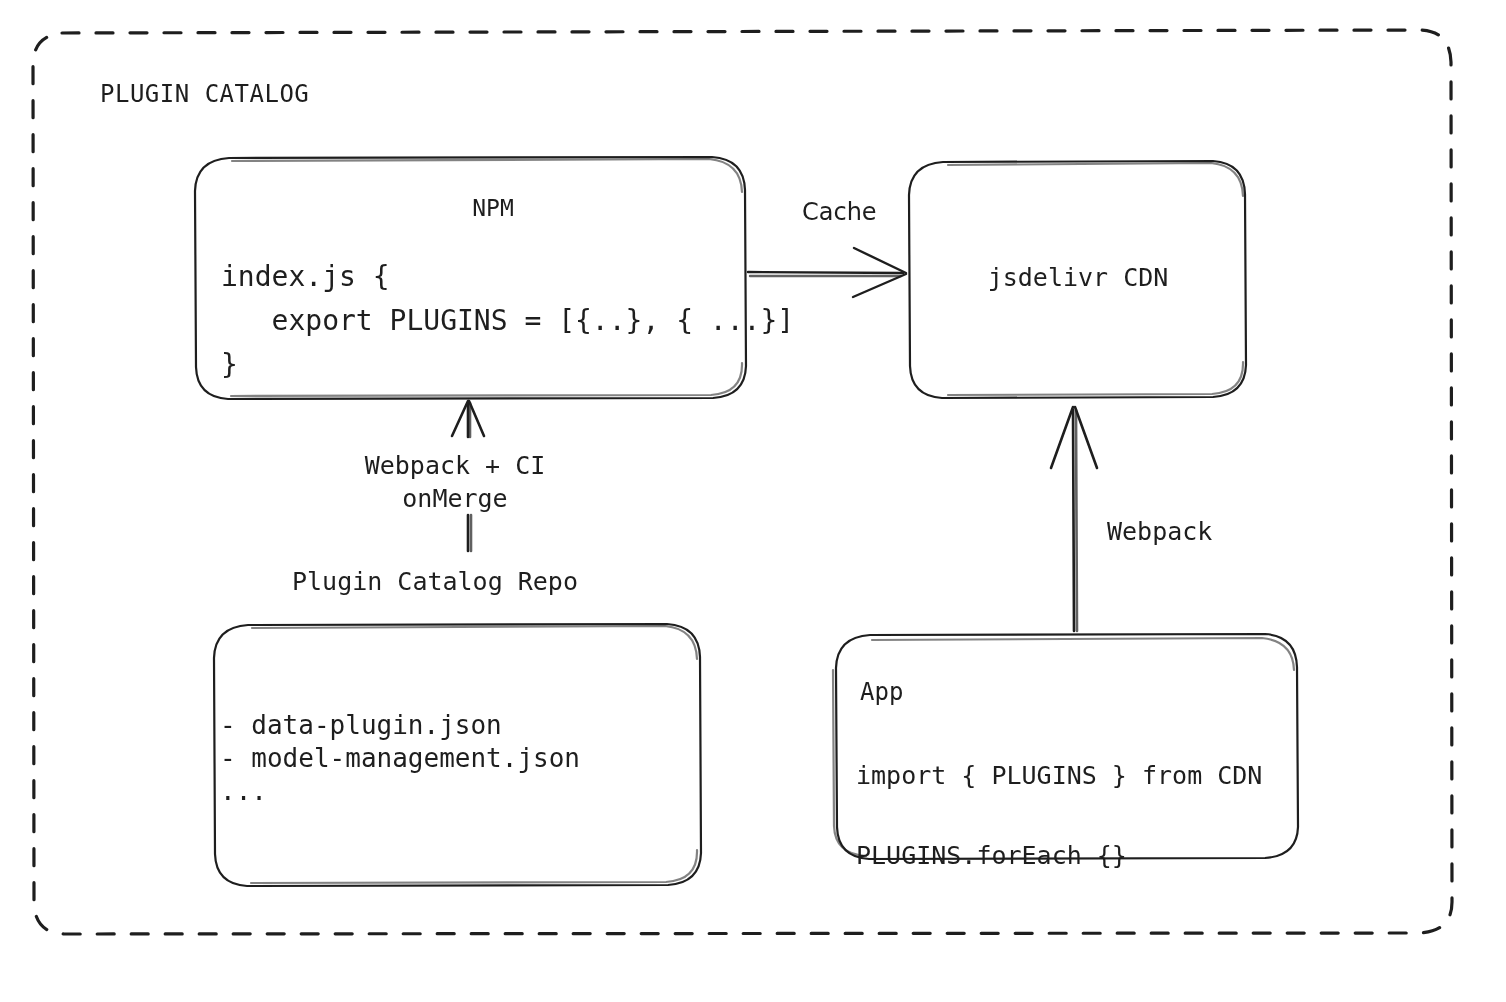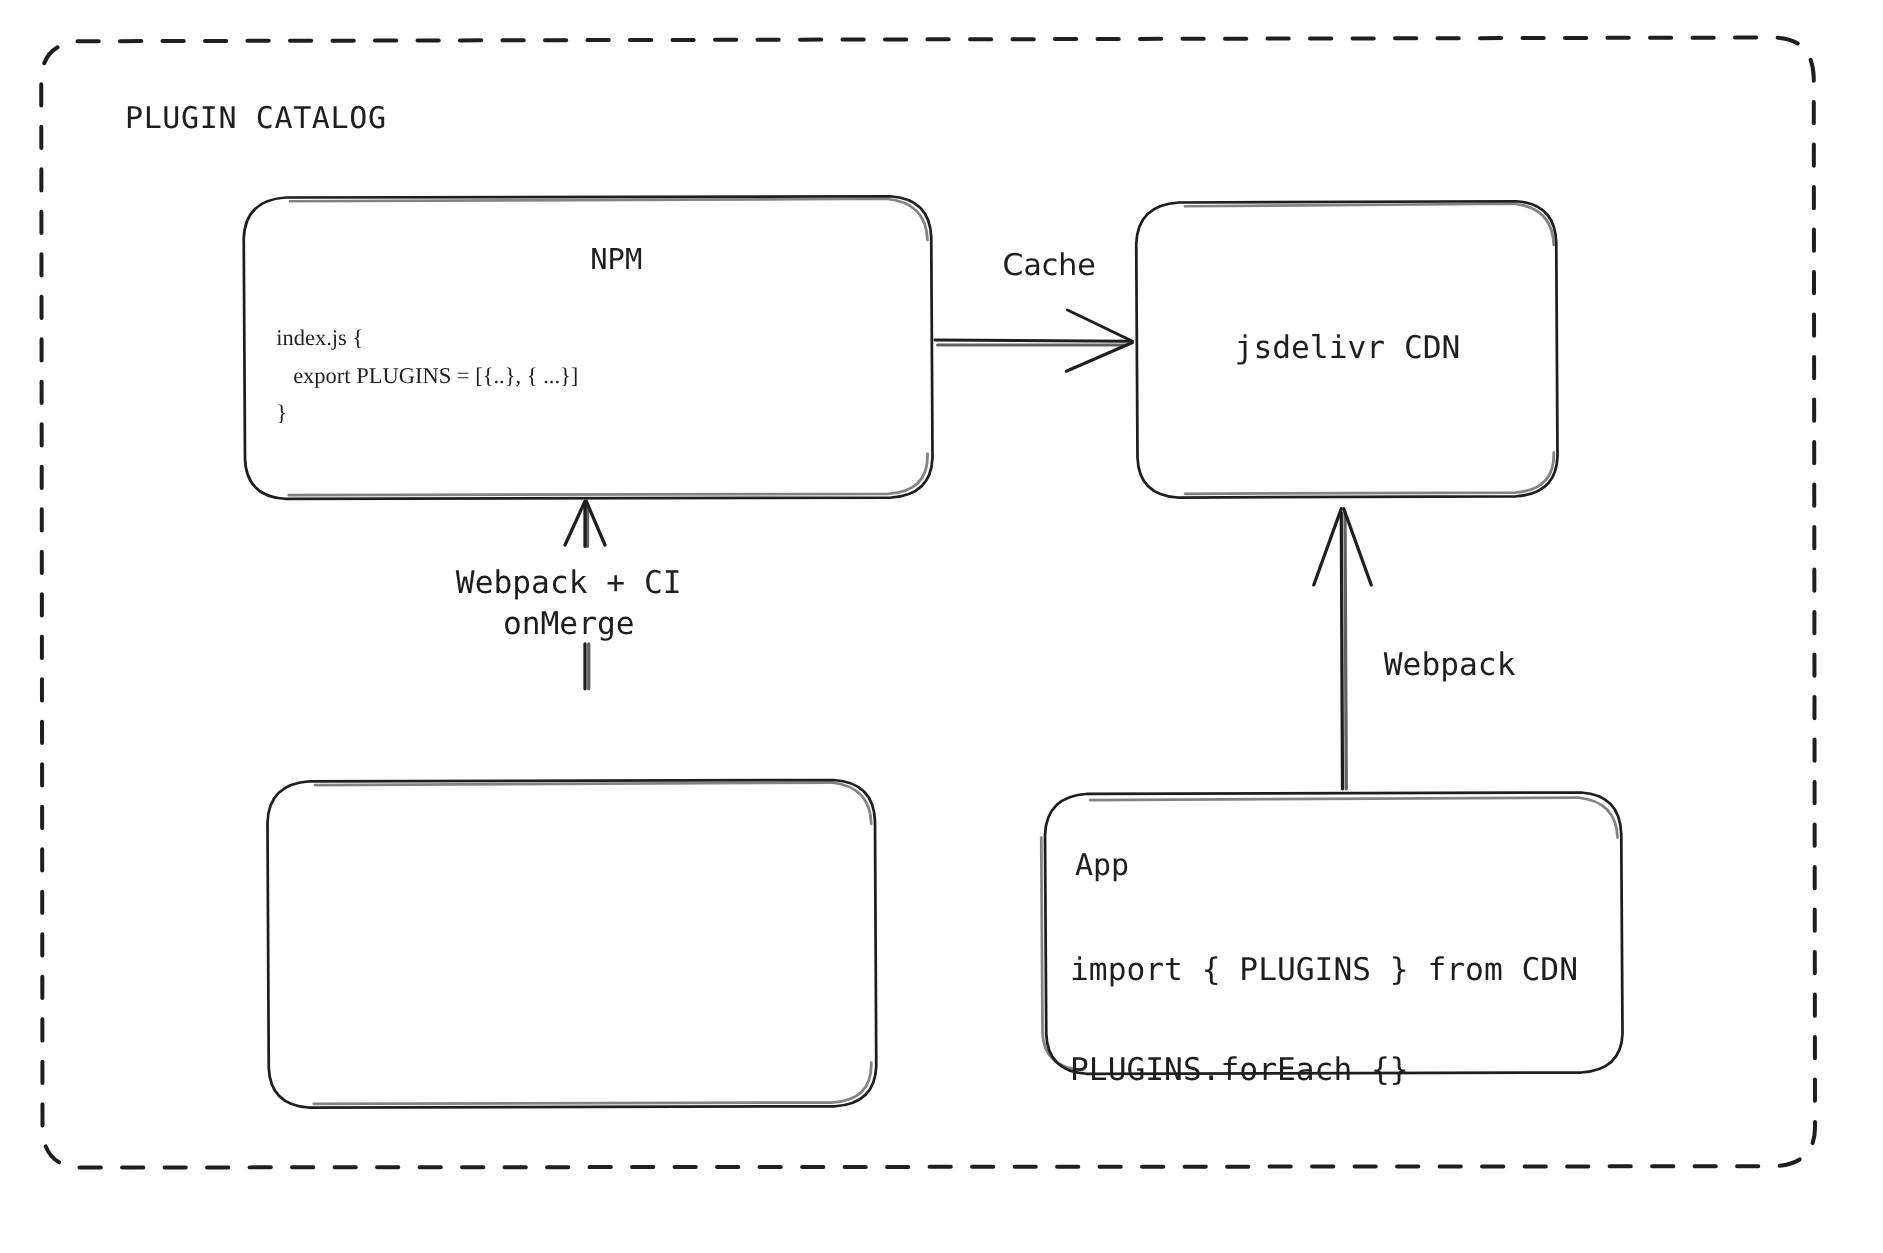--- a/index.html
+++ b/index.html
@@ -53,23 +53,22 @@
     left: 195px;
     top: 197px;
     width: 550px;
     text-align: center;
     font-size: 23px;
     padding-left: 23px;
   }
   .npm-code {
     left: 221px;
     top: 255px;
-    font-size: 18px;
-    line-height: 30px;
-    font-family: Liberation Serif, serif;
+    font-size: 28px;
+    line-height: 44px;
   }
 
   
   .cdn-title {
     left: 910px;
     top: 265px;
     width: 336px;
     text-align: center;
     font-size: 25px;
   }
@@ -188,20 +187,24 @@
 
   <div class="txt frame-title">PLUGIN CATALOG</div>
 
   <div class="txt npm-title">NPM</div>
   <div class="txt npm-code">index.js {
    export PLUGINS = [{..}, { ...}]
 }</div>
 
   <div class="txt cdn-title">jsdelivr CDN</div>
 
+  <div class="txt repo-caption">Plugin Catalog Repo</div>
+  <div class="txt repo-list">- data-plugin.json
+- model-management.json
+...</div>
 
   <div class="txt app-title">App</div>
   <div class="txt app-code">import { PLUGINS } from CDN
 PLUGINS.forEach {}</div>
 
   <div class="txt label-cache">Cache</div>
   <div class="txt label-webpack">Webpack + CI
 onMerge</div>
   <div class="txt label-import">Webpack</div>
 

